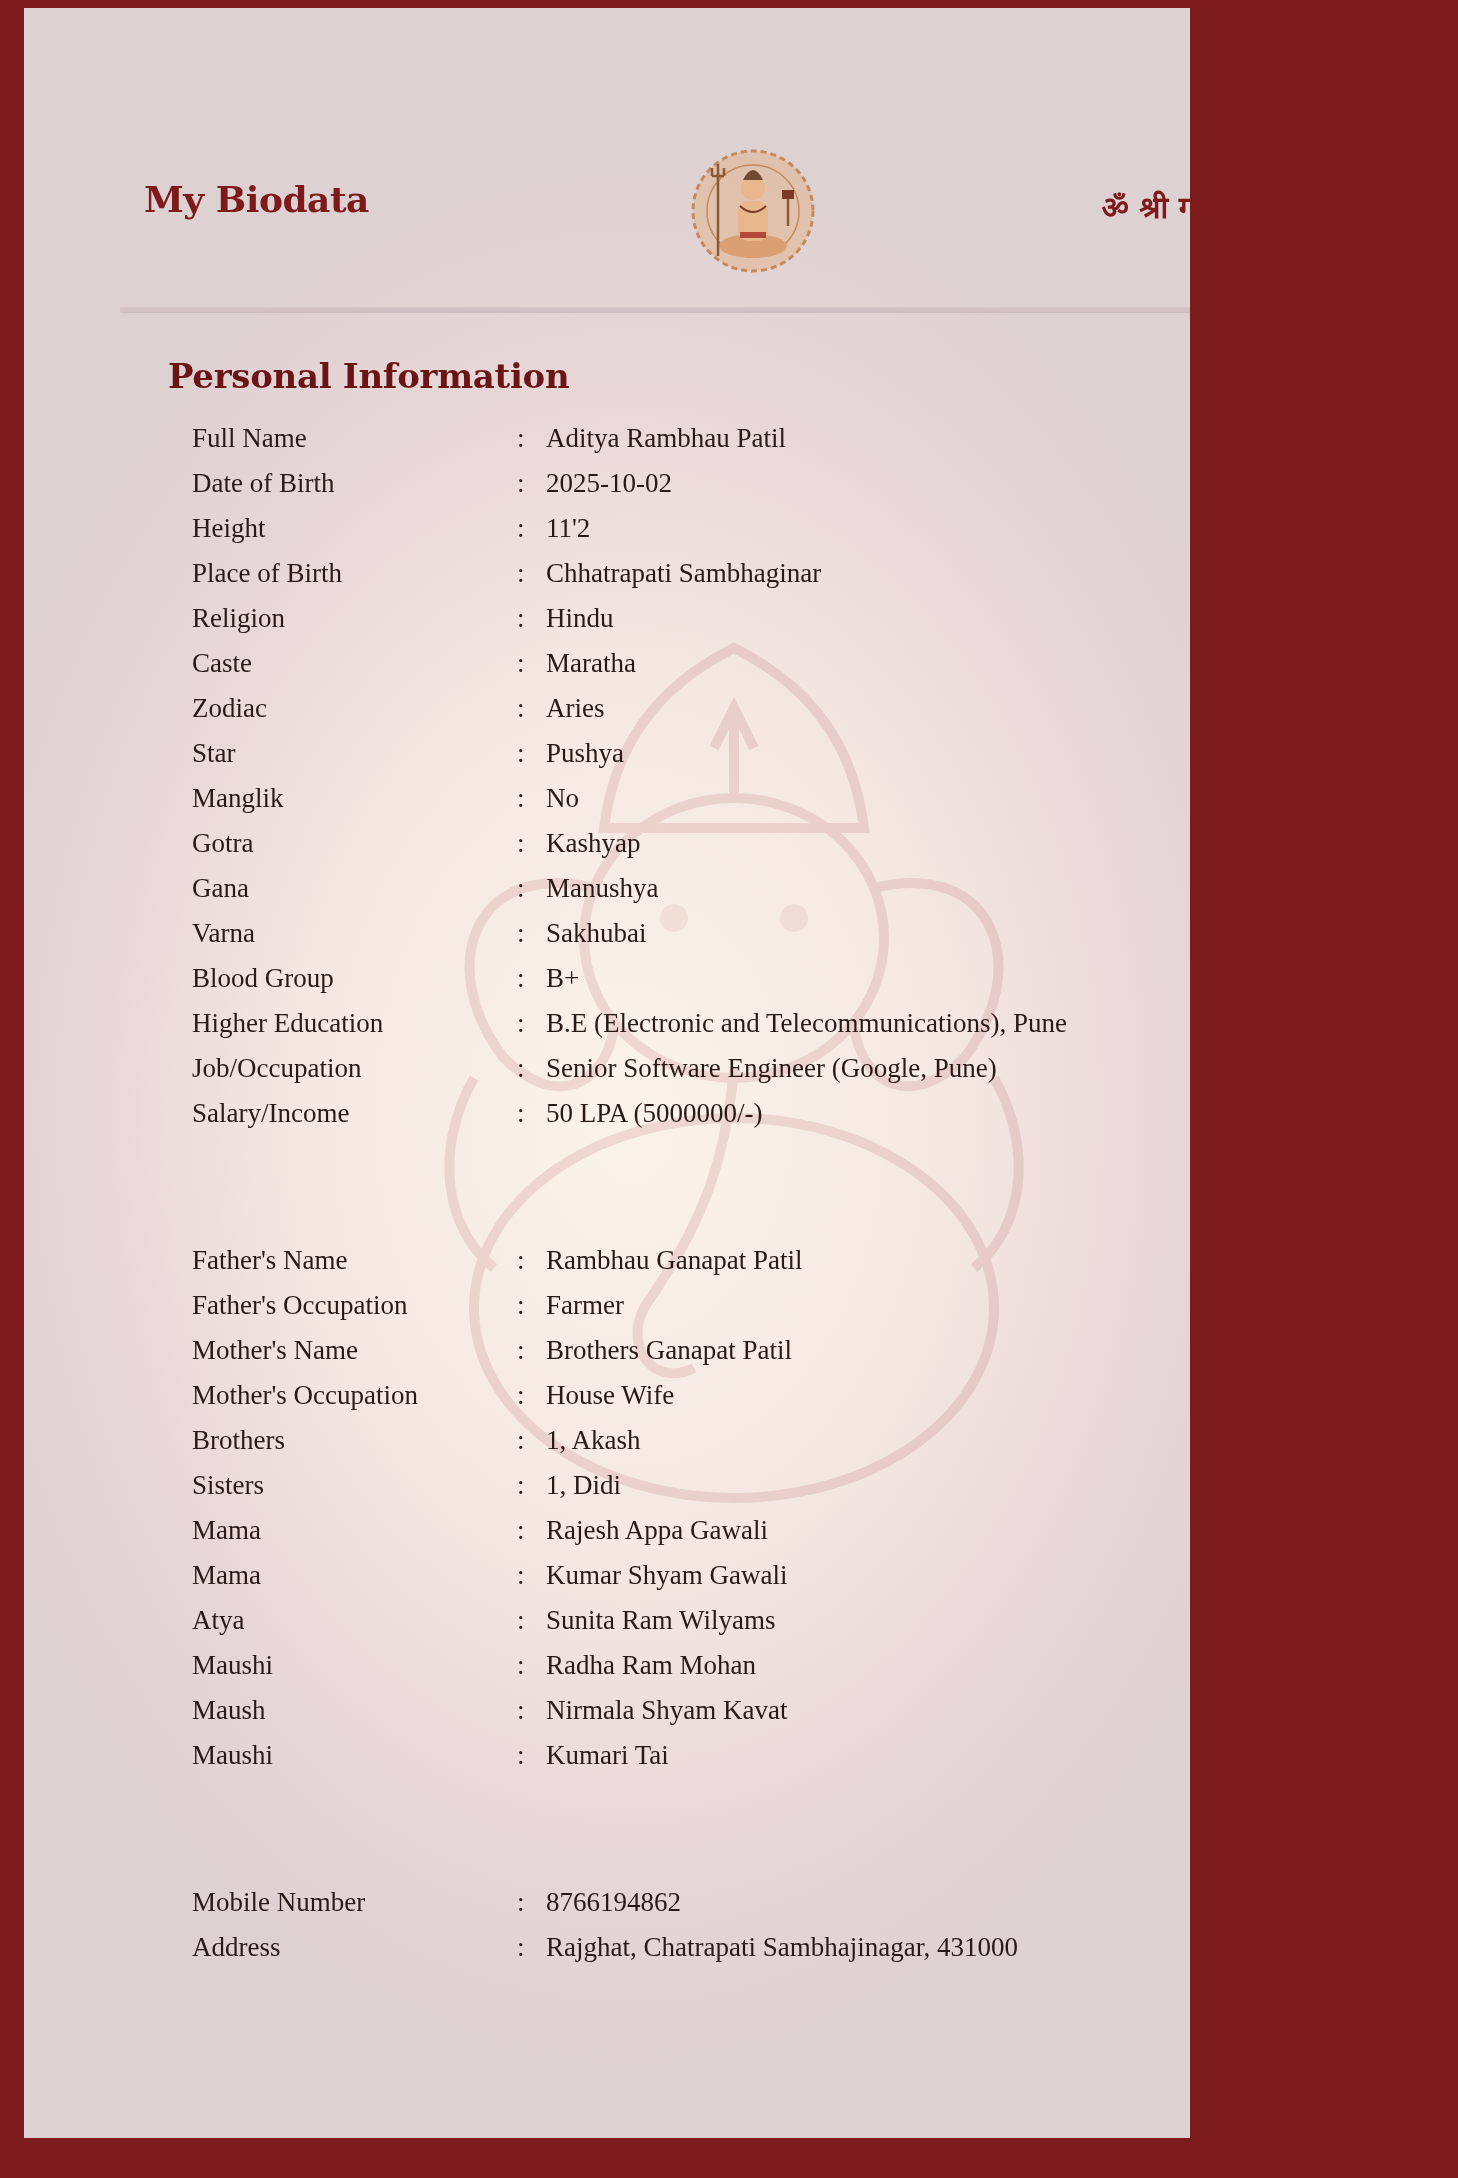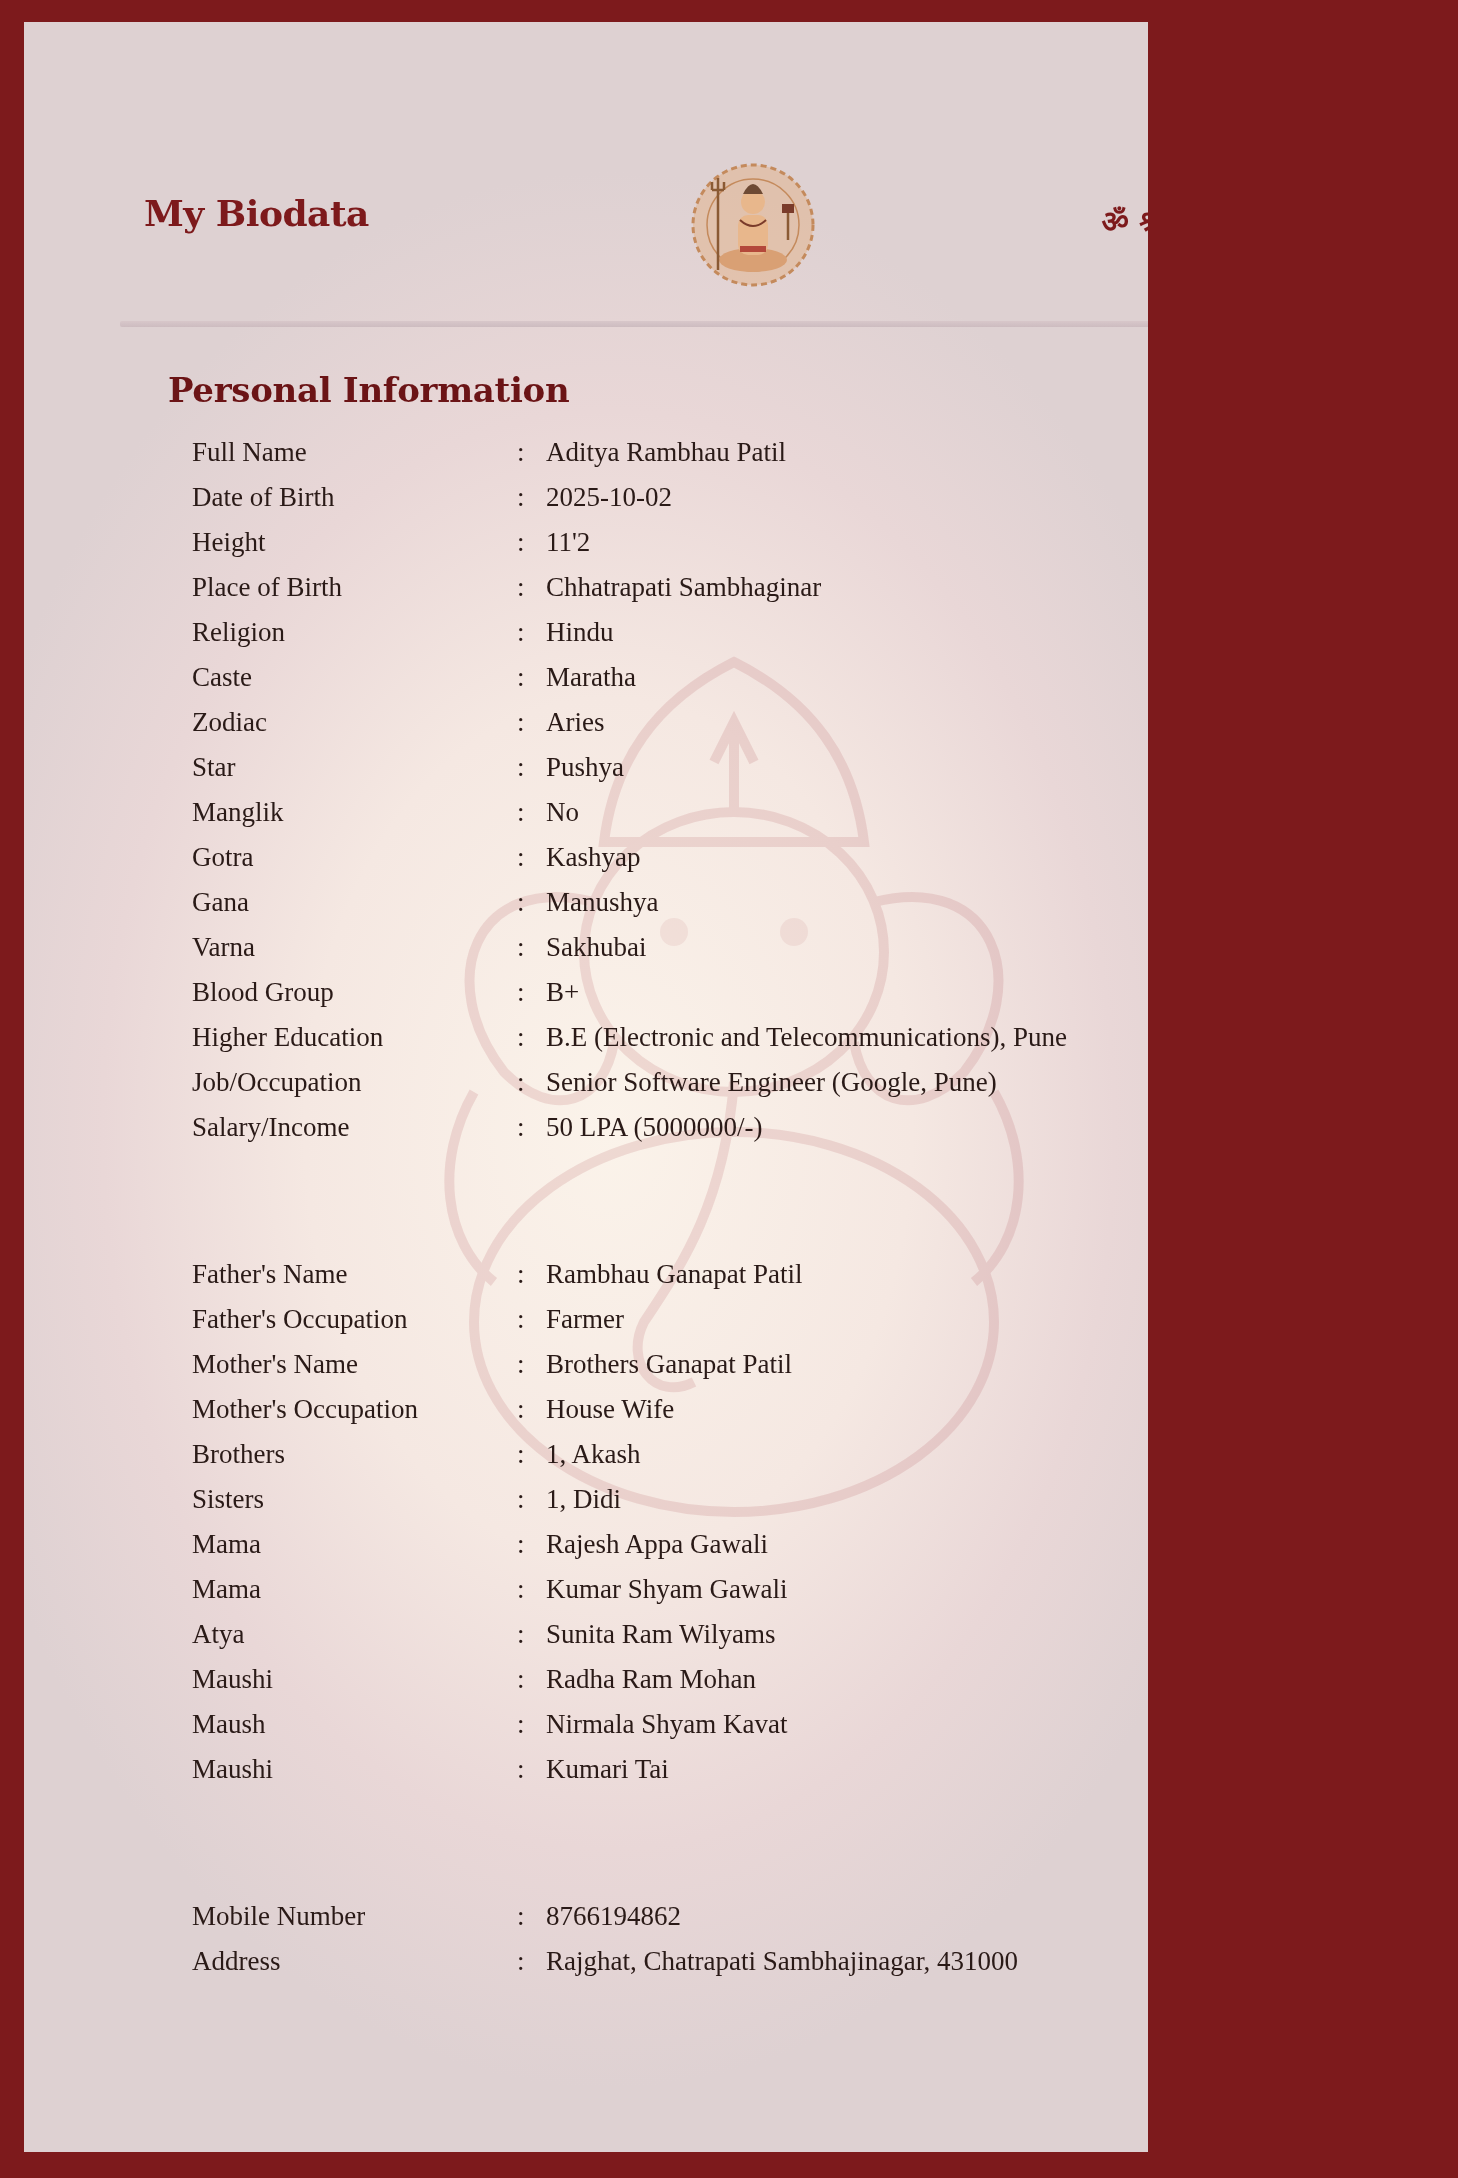--- a/index.html
+++ b/index.html
@@ -5,24 +5,25 @@
     html, body { margin: 0; padding: 0; }
     body {
       width: 1458px; height: 2178px;
       background: #7d1a1c;
       position: relative;
       overflow: hidden;
       font-family: "DejaVu Serif", "Liberation Serif", serif;
     }
     .page {
       position: absolute;
-      left: 24px; top: 22px;
+      left: 24px; top: 8px;
       width: 1124px; height: 2130px;
       background: radial-gradient(ellipse 60% 45% at 52% 52%, #fbf3ea 0%, #f5e8e2 45%, #e9d7d7 75%, #ded1d2 100%);
       overflow: hidden;
+      padding-left: 42px;
     }
     
     .watermark {
       position: absolute;
       left: 330px; top: 620px;
       width: 760px; height: 900px;
       opacity: 0.13;
       pointer-events: none;
     }
     .header {

